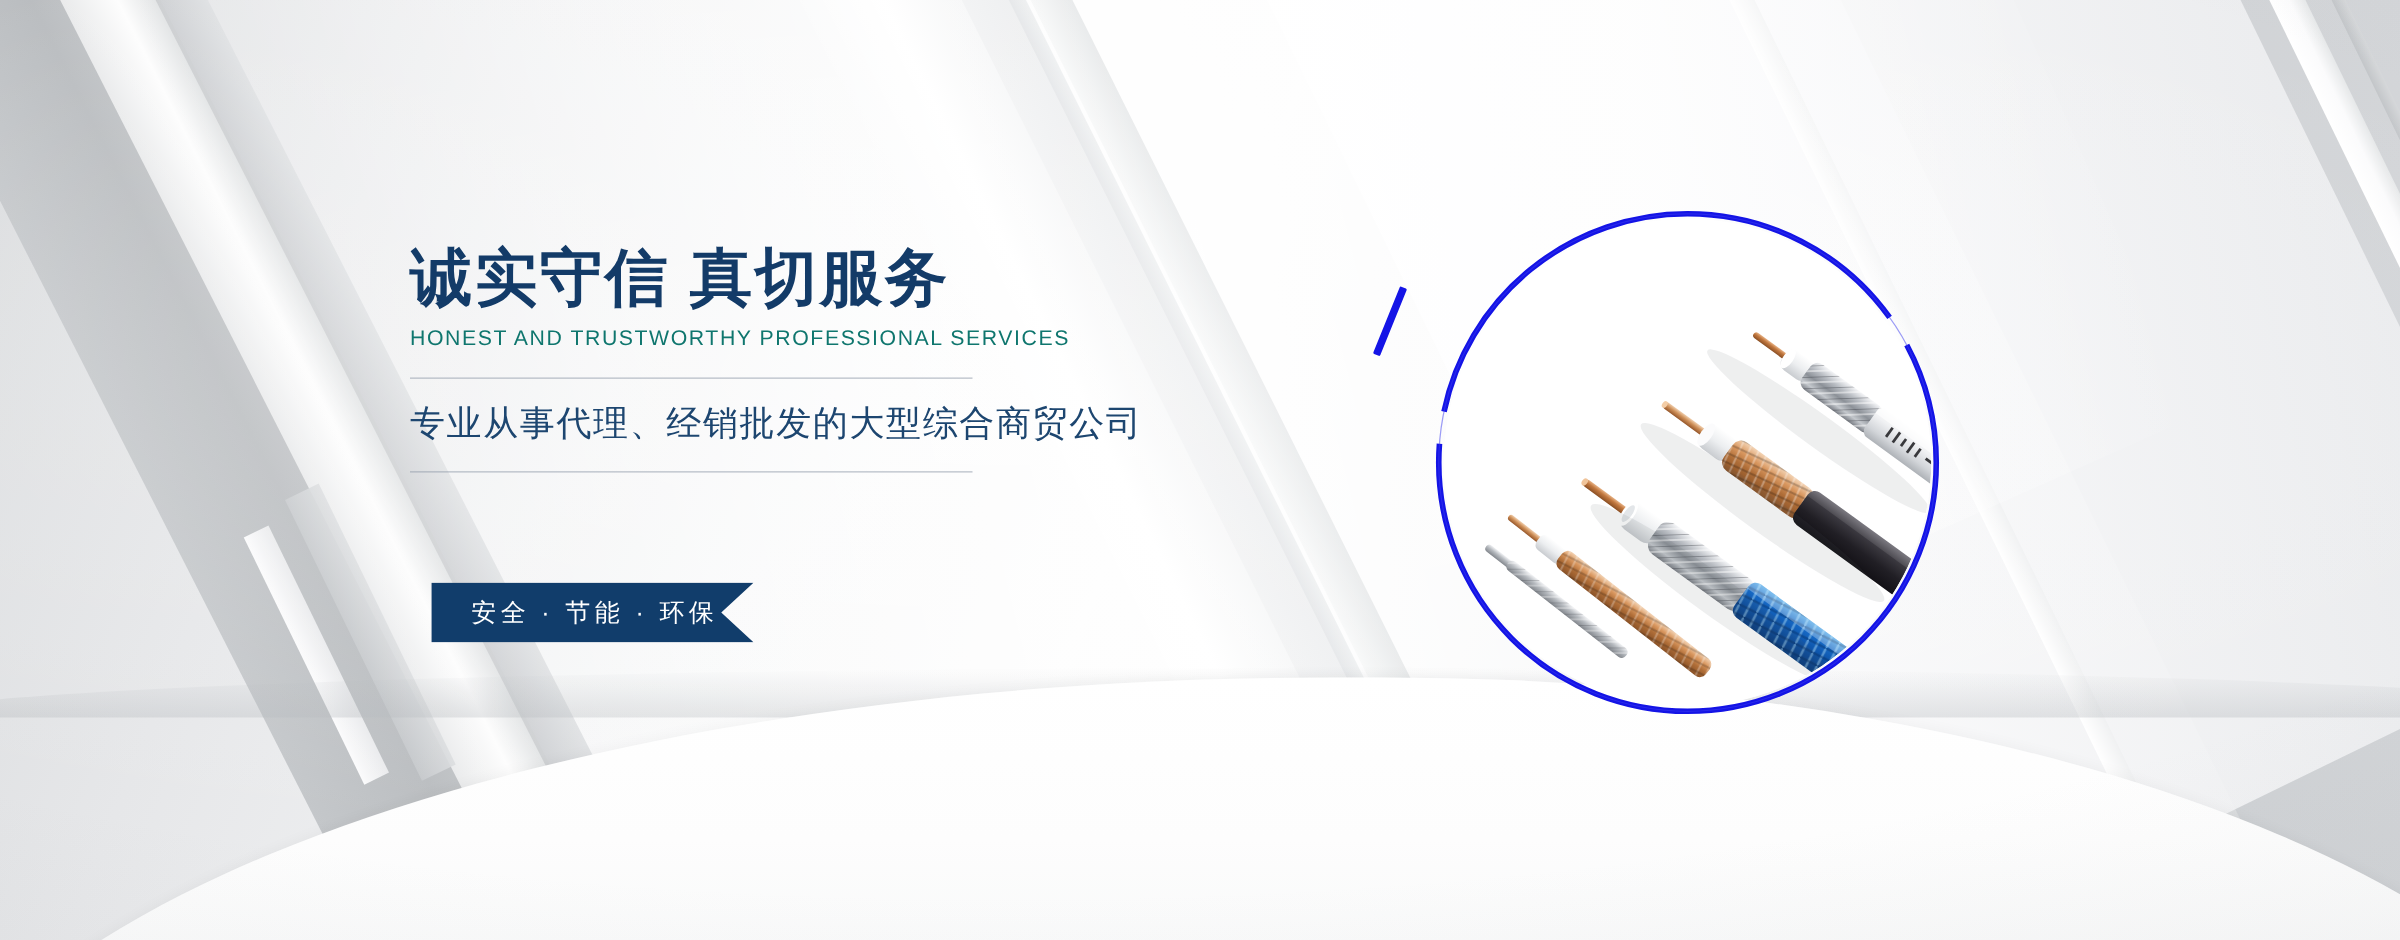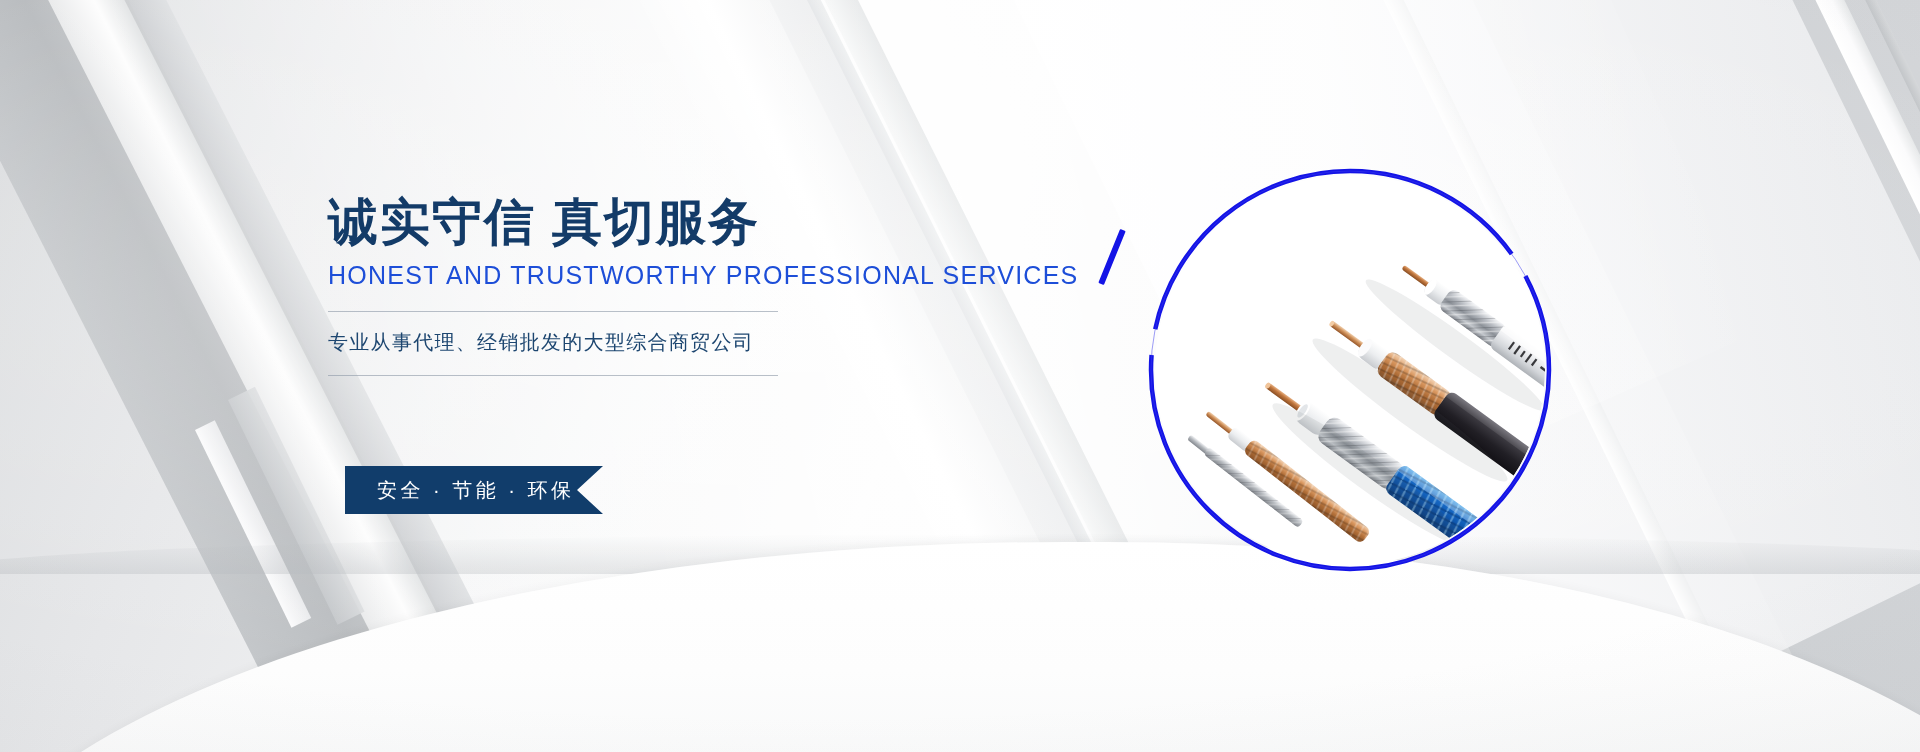--- a/index.html
+++ b/index.html
@@ -118,28 +118,28 @@
   }
 
   
   .textblock{position:absolute;left:328px;top:196px;width:520px;}
   .headline{
     font-size:50px;font-weight:700;letter-spacing:2px;line-height:1.04;
     color:#133b68;white-space:nowrap;
   }
   .subtitle-en{
     margin-top:13px;
-    font-size:25px;letter-spacing:1.25px;color:#1d4ed8;white-space:nowrap;
+    font-size:17px;letter-spacing:1.25px;color:#0f766e;white-space:nowrap;
     font-weight:400;
   }
   .rule{height:1px;background:#8e9aa8;opacity:.62;}
   .rule-top{margin-top:21px;width:450px;}
   .rule-bot{margin-top:19px;width:450px;}
   .subtitle-cn{
-    margin-top:17px;font-size:20px;letter-spacing:1.3px;color:#1d4670;white-space:nowrap;
+    margin-top:17px;font-size:28px;letter-spacing:1.3px;color:#1d4670;white-space:nowrap;
   }
 
   
   .badge-wrap{position:absolute;left:345px;top:466px;}
   .badge-ribbon{
     position:relative;height:48px;width:258px;background:#113d6b;
     -webkit-clip-path:polygon(0 0, 258px 0, 232px 24px, 258px 48px, 0 48px);
     clip-path:polygon(0 0, 258px 0, 232px 24px, 258px 48px, 0 48px);
     display:flex;align-items:center;
   }

